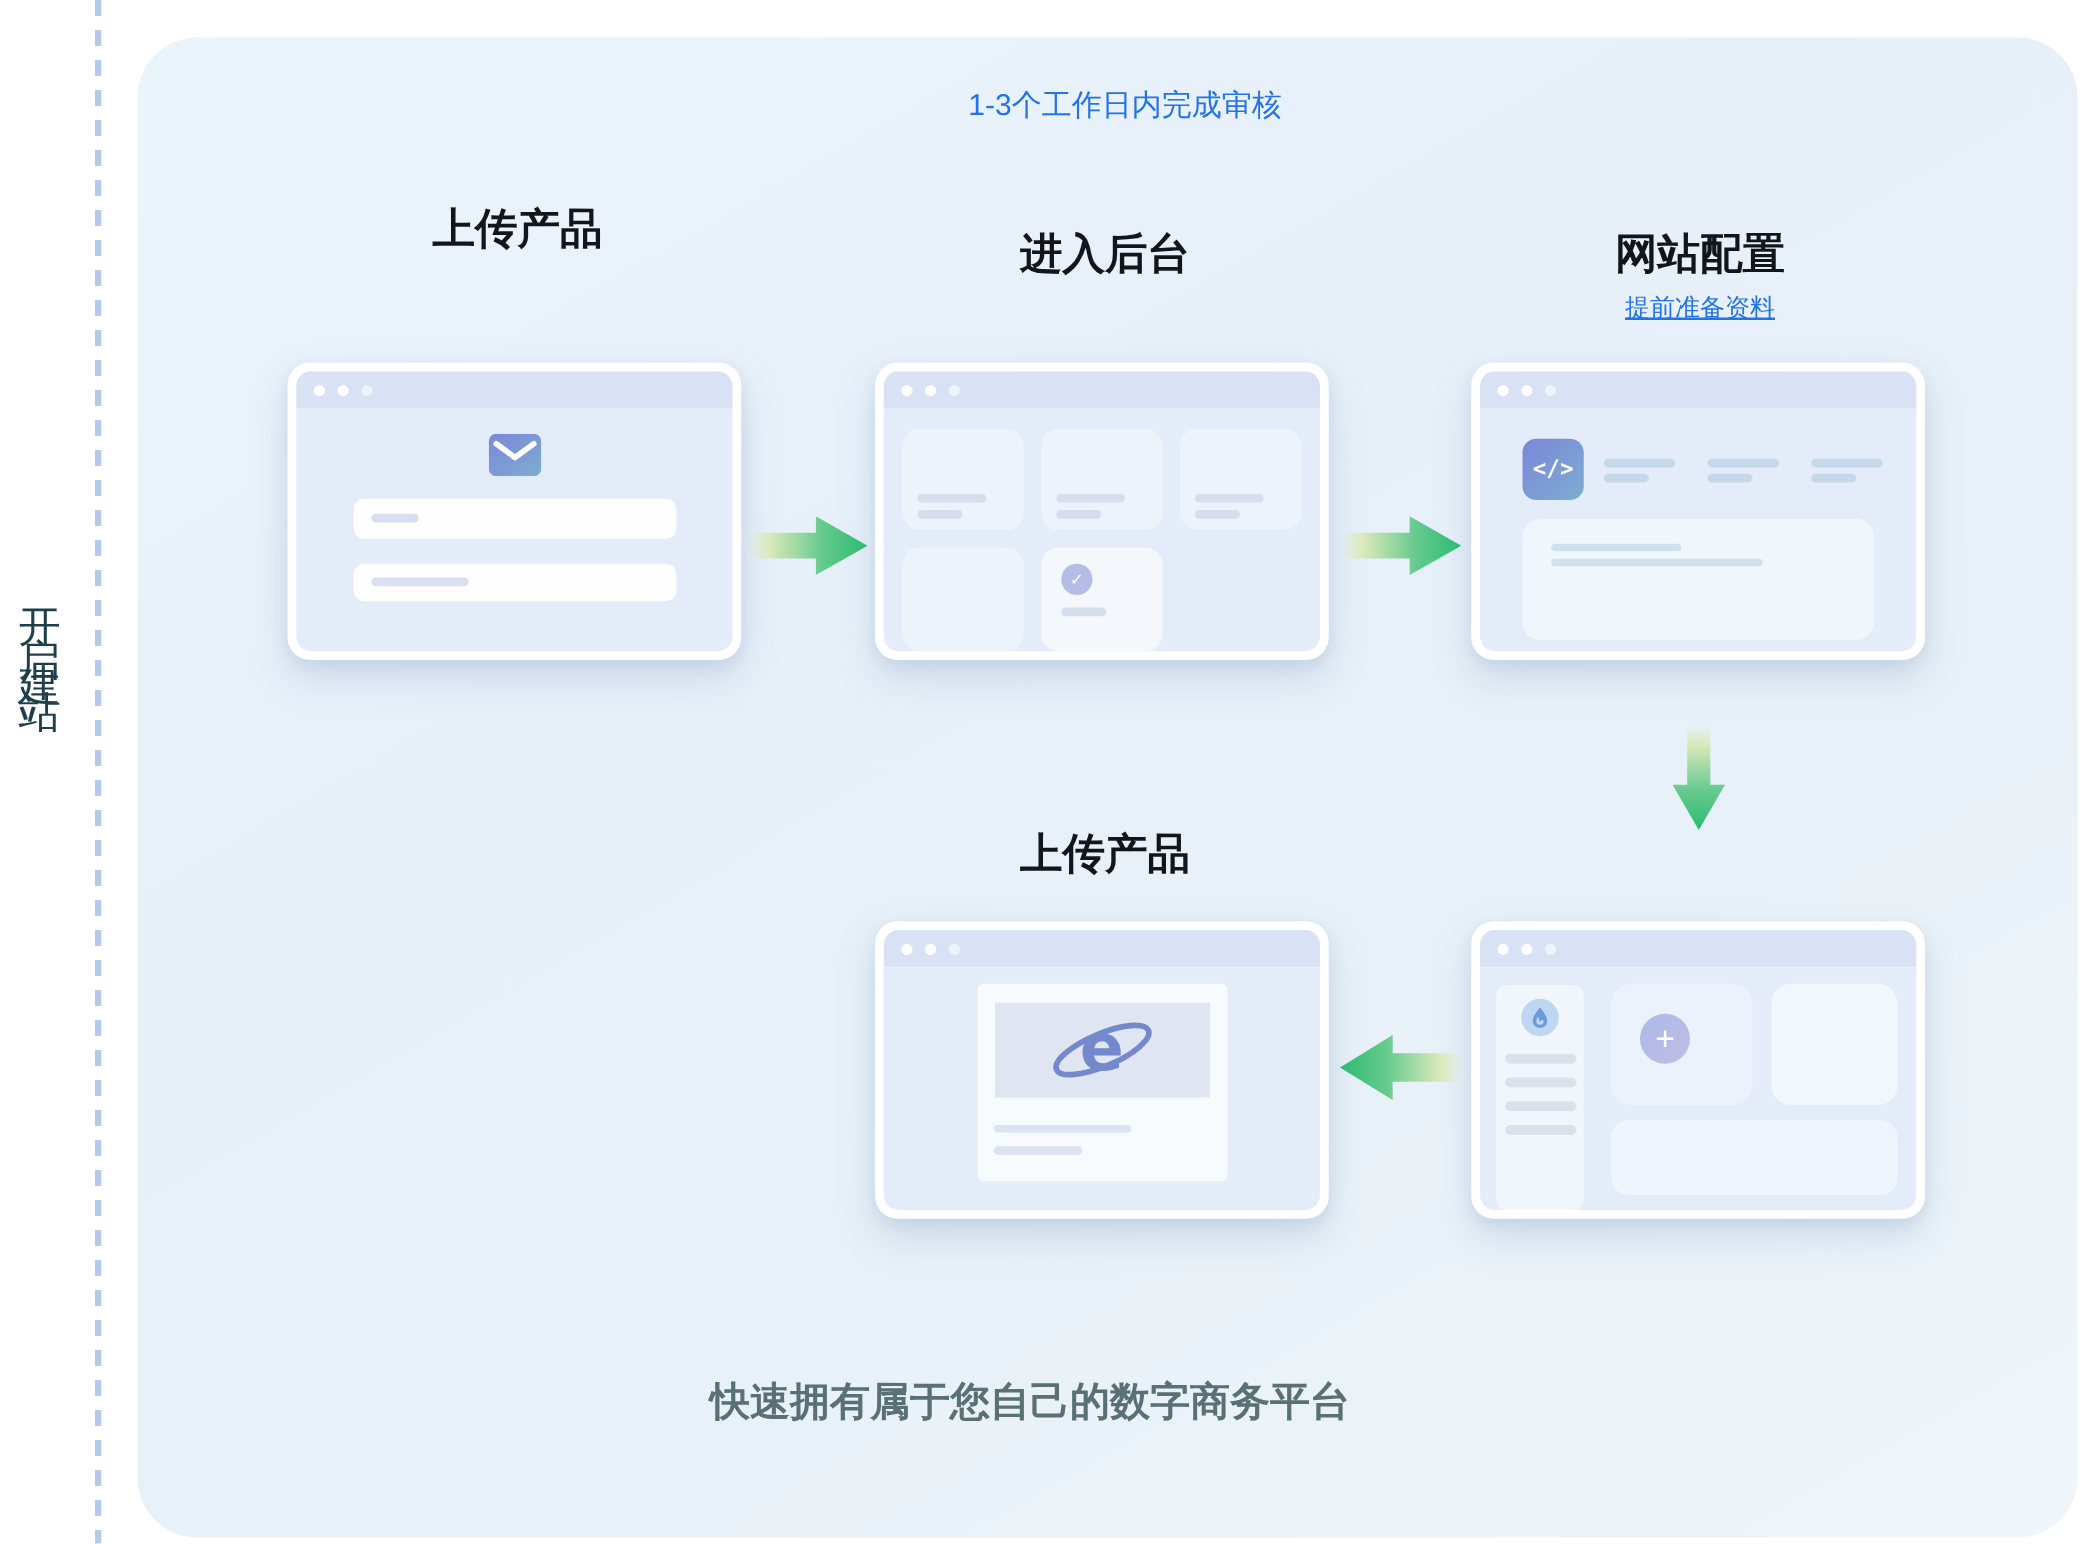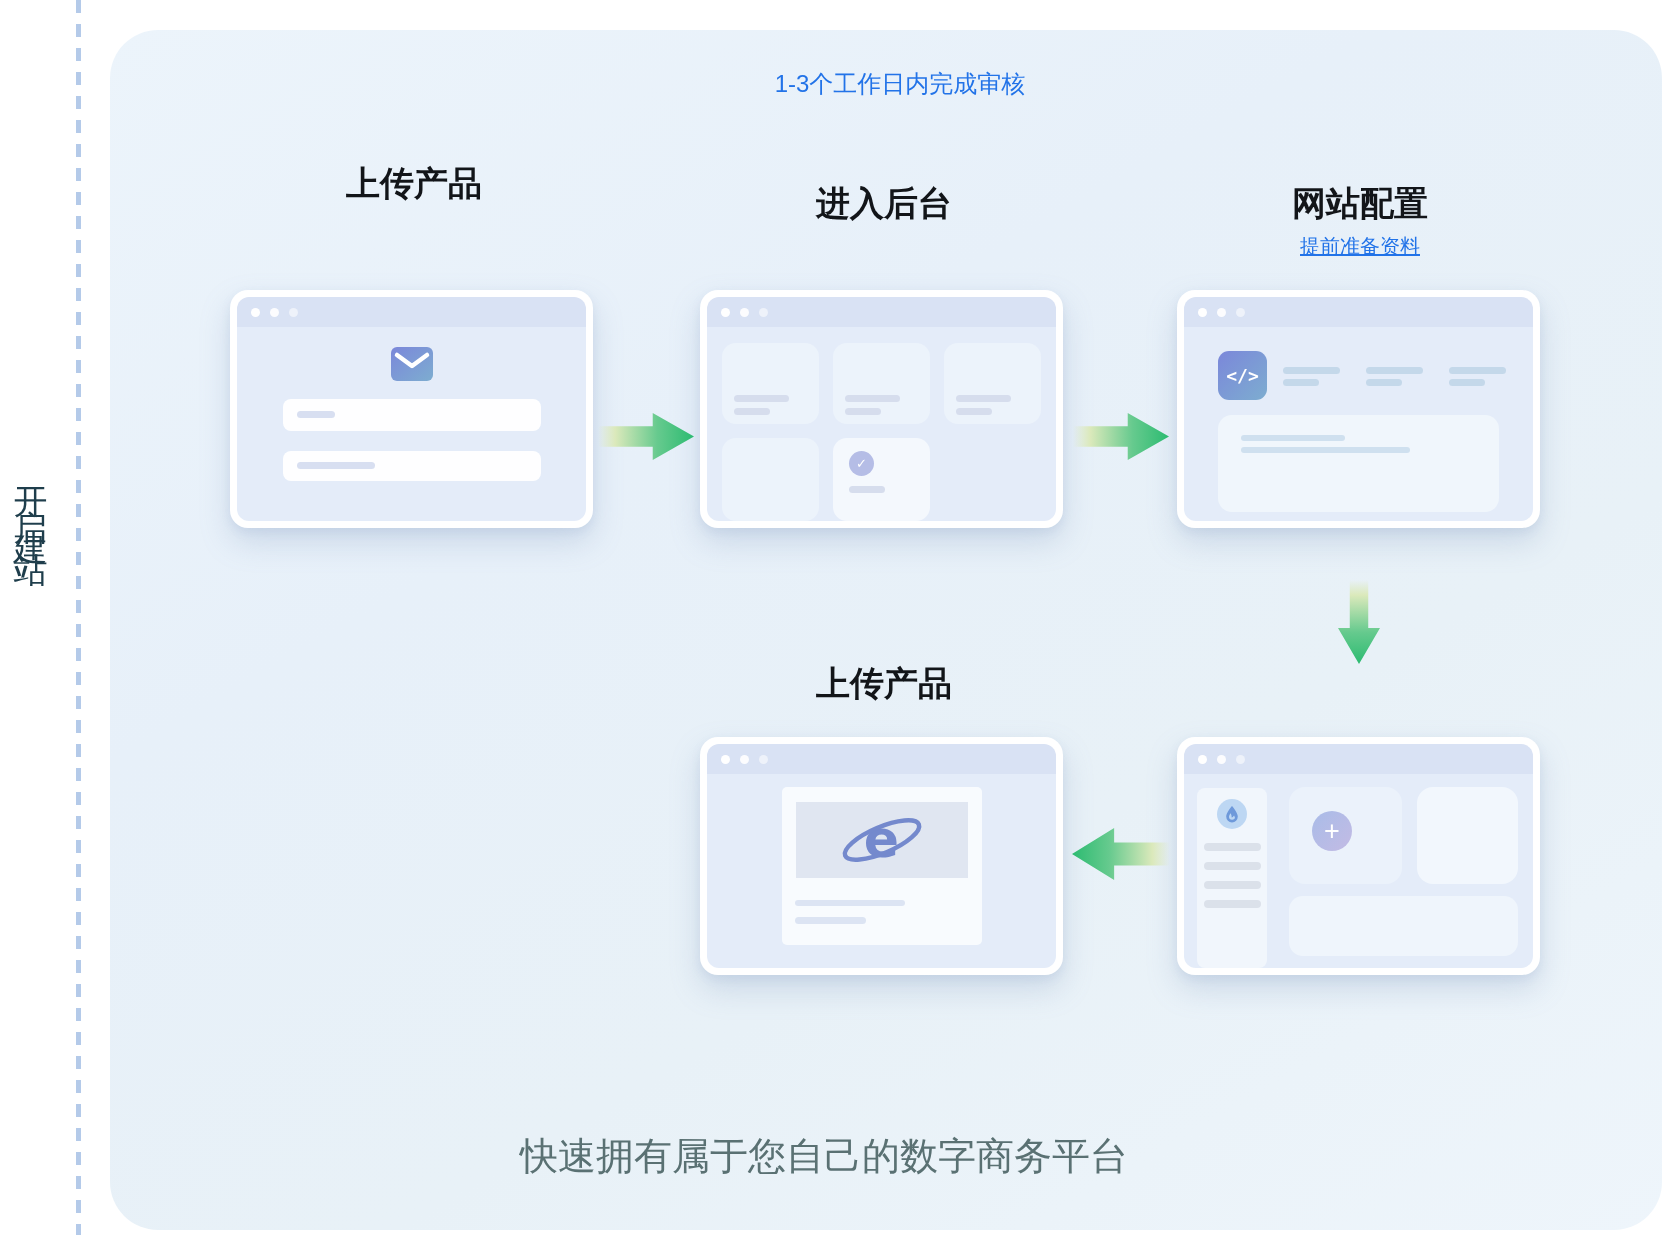--- a/index.html
+++ b/index.html
@@ -16,21 +16,21 @@
   
   .panel{left:110px;top:30px;width:1552px;height:1200px;border-radius:48px;
     background:linear-gradient(150deg,#ecf4fb 0%,#e7f0f9 35%,#e8f1f7 65%,#eef5fb 100%);}
 
   .top-note{top:68px;left:900px;transform:translateX(-50%);font-size:24px;font-weight:500;color:#2273e8;white-space:nowrap;}
 
   .step-title{transform:translateX(-50%);text-align:center;font-size:34px;font-weight:600;
     color:#121519;line-height:47px;white-space:pre;}
   .step-link{transform:translateX(-50%);font-size:20px;color:#2273e8;text-decoration:underline;white-space:nowrap;cursor:pointer;}
 
-  .caption{top:1131px;left:824px;transform:translateX(-50%);font-size:38px;font-weight:400;color:#5a7173;white-space:nowrap;}
+  .caption{top:1100px;left:824px;transform:translateX(-50%);font-size:32px;font-weight:700;color:#5a7173;white-space:nowrap;}
 
   
   .window{background:#ffffff;border-radius:18px;padding:7px;box-sizing:border-box;
     box-shadow:0 14px 30px rgba(125,150,190,.28),0 4px 10px rgba(125,150,190,.12);
     display:flex;flex-direction:column;}
   .win-bar{height:30px;background:#d9e2f4;border-radius:12px 12px 0 0;
     display:flex;align-items:center;gap:10px;padding:0 14px;flex:none;}
   .dot{width:9px;height:9px;border-radius:50%;background:#ffffff;}
   .dot.d2{opacity:.9;} .dot.d3{opacity:.55;}
   .win-body{flex:1;background:#e4ecf9;border-radius:0 0 12px 12px;position:relative;overflow:hidden;}

